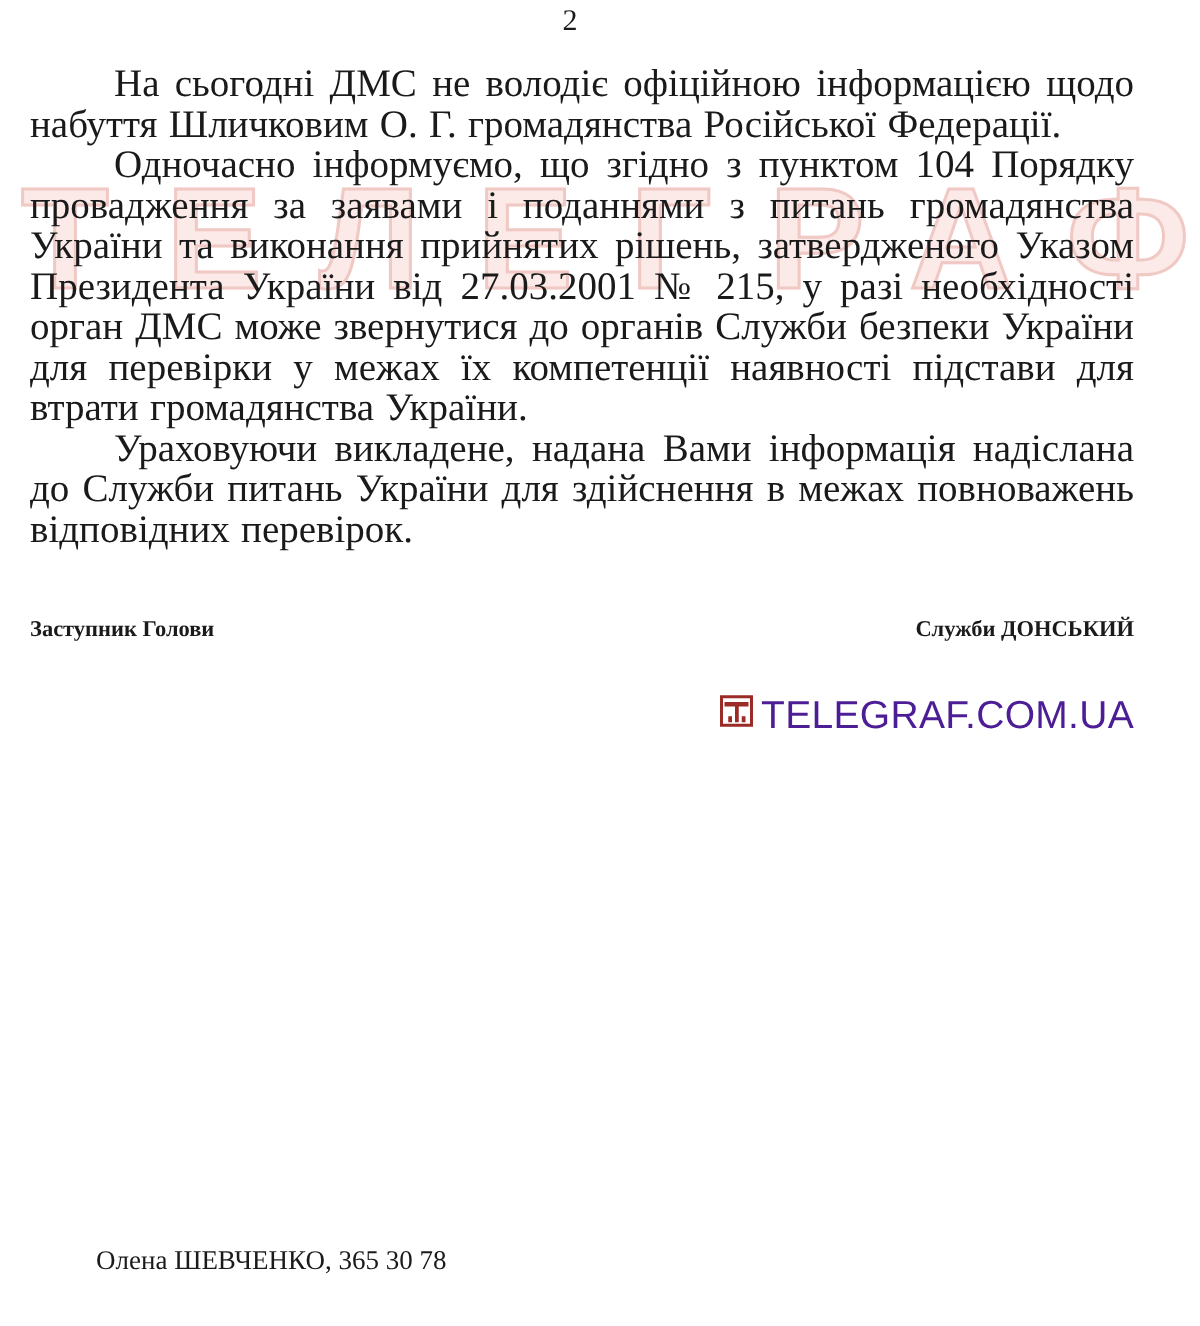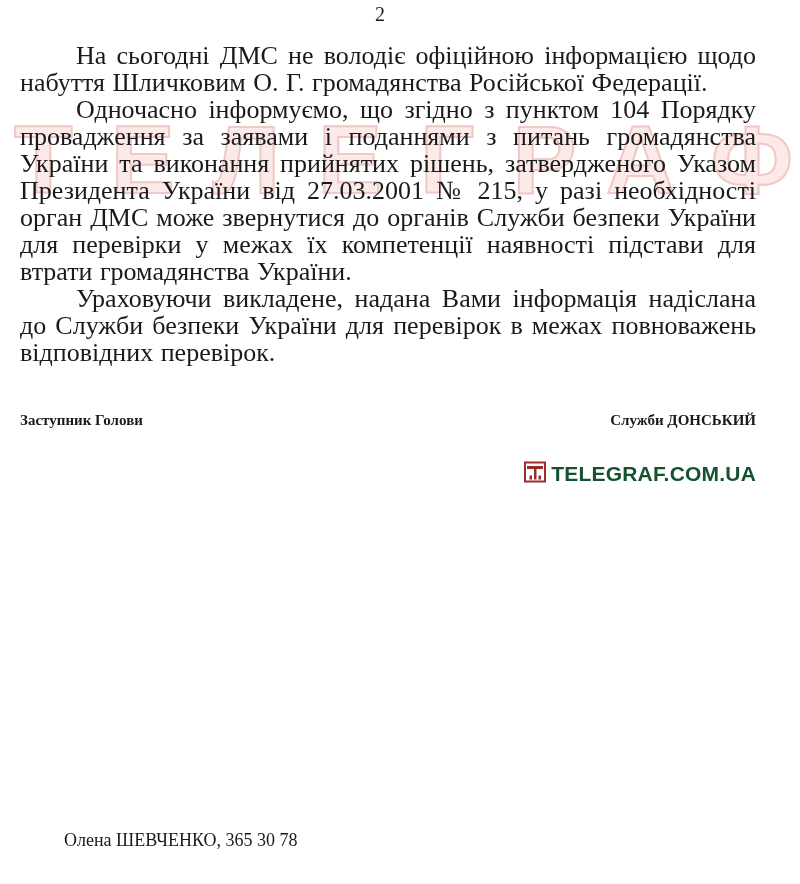--- a/index.html
+++ b/index.html
@@ -68,24 +68,24 @@
   .logo-row {
     display: flex;
     justify-content: flex-end;
     align-items: center;
     margin-top: 32px;
     gap: 5px;
   }
   .logo-icon { display: block; }
   .logo-text {
     font-family: "Liberation Sans", sans-serif;
-    font-weight: bold;
-    font-size: 21px;
+    font-weight: normal;
+    font-size: 26px;
     letter-spacing: 0.2px;
-    color: #14532d;
+    color: #4c1d95;
   }
 
   .doc-footer {
     position: absolute;
     z-index: 1;
     top: 830px;
     left: 20px;
     font-size: 18px;
     color: #1a1a1a;
     margin-left: 44px;
@@ -97,21 +97,21 @@
 <div class="watermark">ТЕЛЕГРАФ</div>
 
 <div class="page-content">
 
   <div class="page-number">2</div>
 
   <p class="doc-paragraph">На сьогодні ДМС не володіє офіційною інформацією щодо набуття Шличковим О. Г. громадянства Російської Федерації.</p>
 
   <p class="doc-paragraph">Одночасно інформуємо, що згідно з пунктом 104 Порядку провадження за заявами і поданнями з питань громадянства України та виконання прийнятих рішень, затвердженого Указом Президента України від 27.03.2001 № 215, у разі необхідності орган ДМС може звернутися до органів Служби безпеки України для перевірки у межах їх компетенції наявності підстави для втрати громадянства України.</p>
 
-  <p class="doc-paragraph">Ураховуючи викладене, надана Вами інформація надіслана до Служби безпеки України для перевірок в межах повноважень відповідних перевірок.</p>
+  <p class="doc-paragraph">Ураховуючи викладене, надана Вами інформація надіслана до Служби питань України для здійснення в межах повноважень відповідних перевірок.</p>
 
   <div class="signature-row">
     <span>Заступник Голови</span>
     <span>Служби ДОНСЬКИЙ</span>
   </div>
 
   <div class="logo-row">
     <span class="logo-icon">
       <svg width="22" height="22" viewBox="0 0 22 22" aria-hidden="true">
         <rect x="1" y="1.5" width="20" height="19" fill="#ffffff" stroke="#9a2b26" stroke-width="2"></rect>

